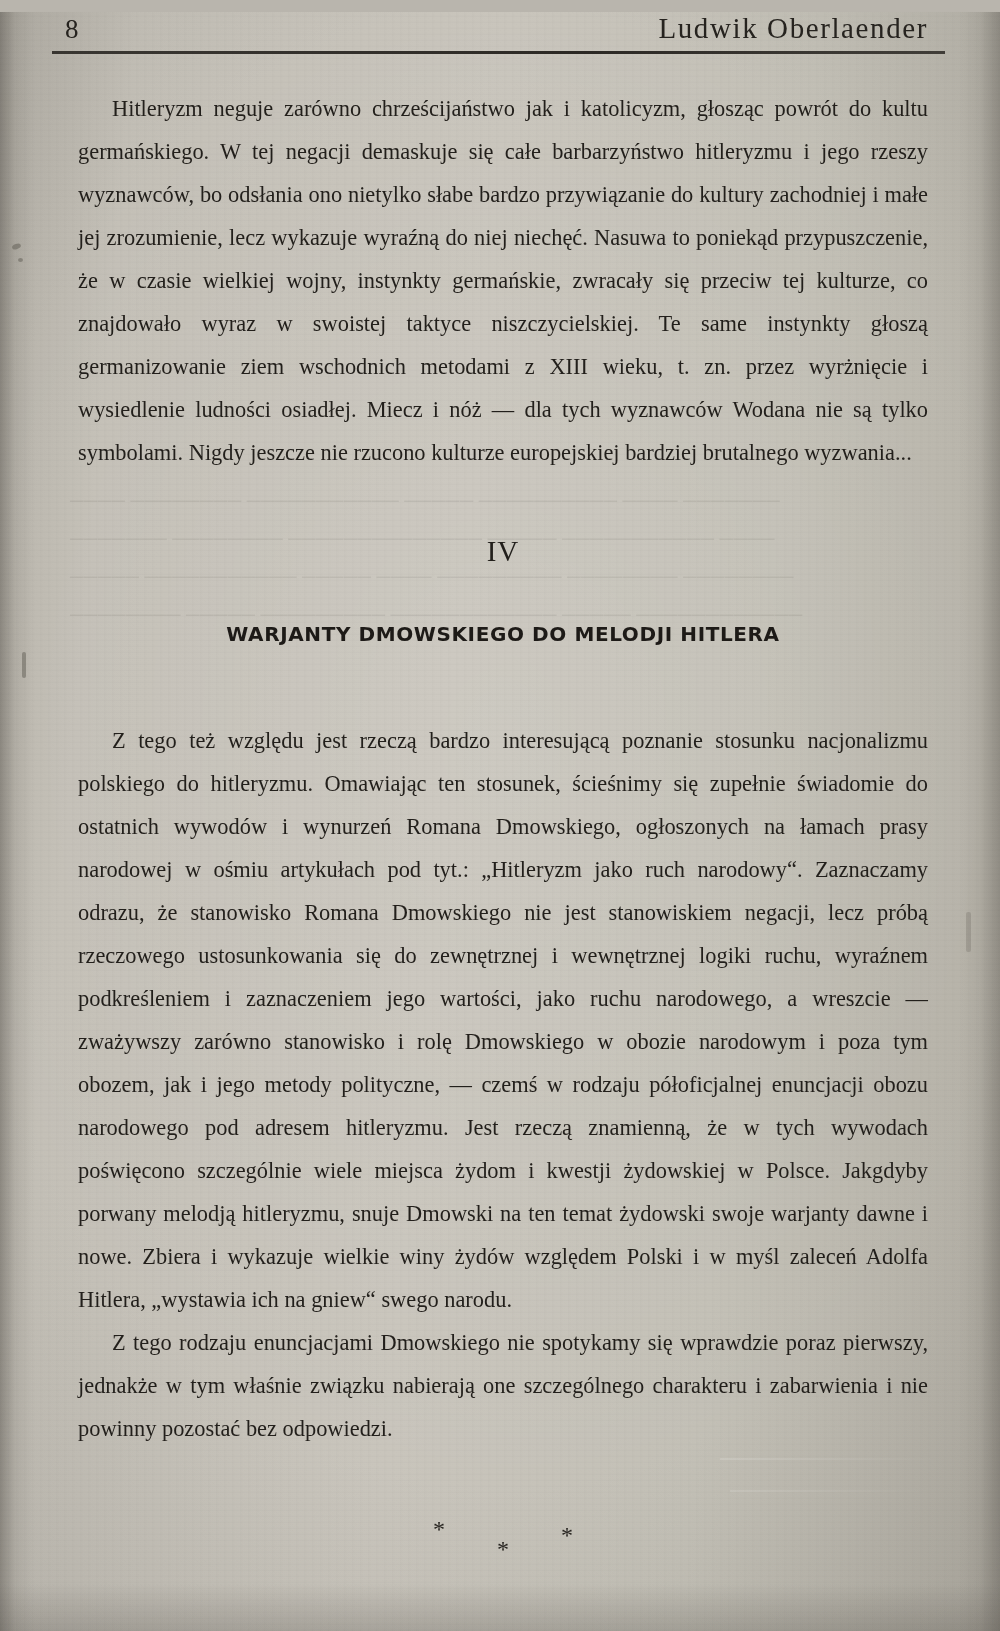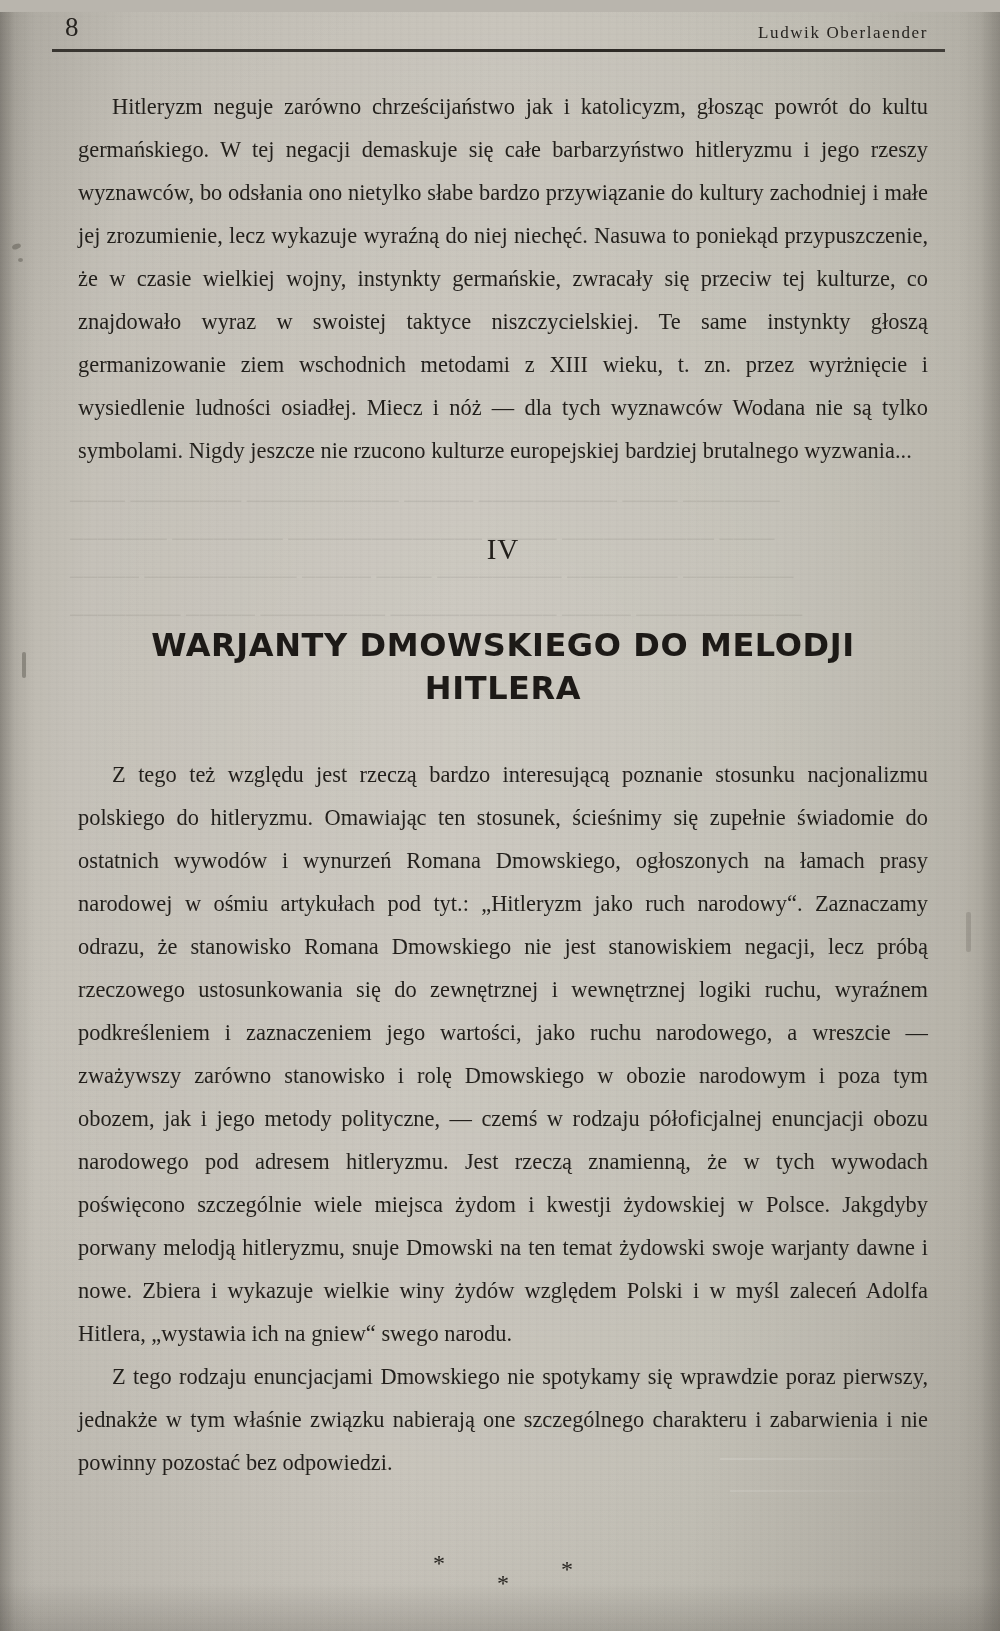--- a/index.html
+++ b/index.html
@@ -82,21 +82,21 @@
     margin: 12px 70px 0 55px;
     padding-bottom: 6px;
   }
   .header .folio {
     font-size: 27px;
     letter-spacing: 1px;
     color: #26231f;
     padding-left: 10px;
   }
   .header .running-title {
-    font-size: 17px;
+    font-size: 29px;
     letter-spacing: 1.6px;
     color: #26231f;
     padding-right: 2px;
   }
   .rule {
     margin: 0 55px 0 52px;
     height: 3px;
     background: linear-gradient(90deg, rgba(35,32,28,0.85), rgba(35,32,28,0.95) 60%, rgba(35,32,28,0.8));
     position: relative;
     z-index: 3;
@@ -122,28 +122,28 @@
     text-align: center;
     font-size: 29px;
     letter-spacing: 1px;
     margin-top: 56px;
     color: #221f1b;
   }
   .section-title {
     text-align: center;
     font-family: "DejaVu Sans", sans-serif;
     font-weight: bold;
-    font-size: 32px;
+    font-size: 20px;
     letter-spacing: 0.6px;
-    margin-top: 53px;
+    margin-top: 40px;
     color: #1d1a17;
   }
 
   .para.after-title {
-    margin-top: 43px;
+    margin-top: 63px;
   }
   .para.gap {
   }
 
   .asterisks {
     margin-top: 58px;
     display: flex;
     justify-content: center;
     align-items: flex-start;
     gap: 52px;

